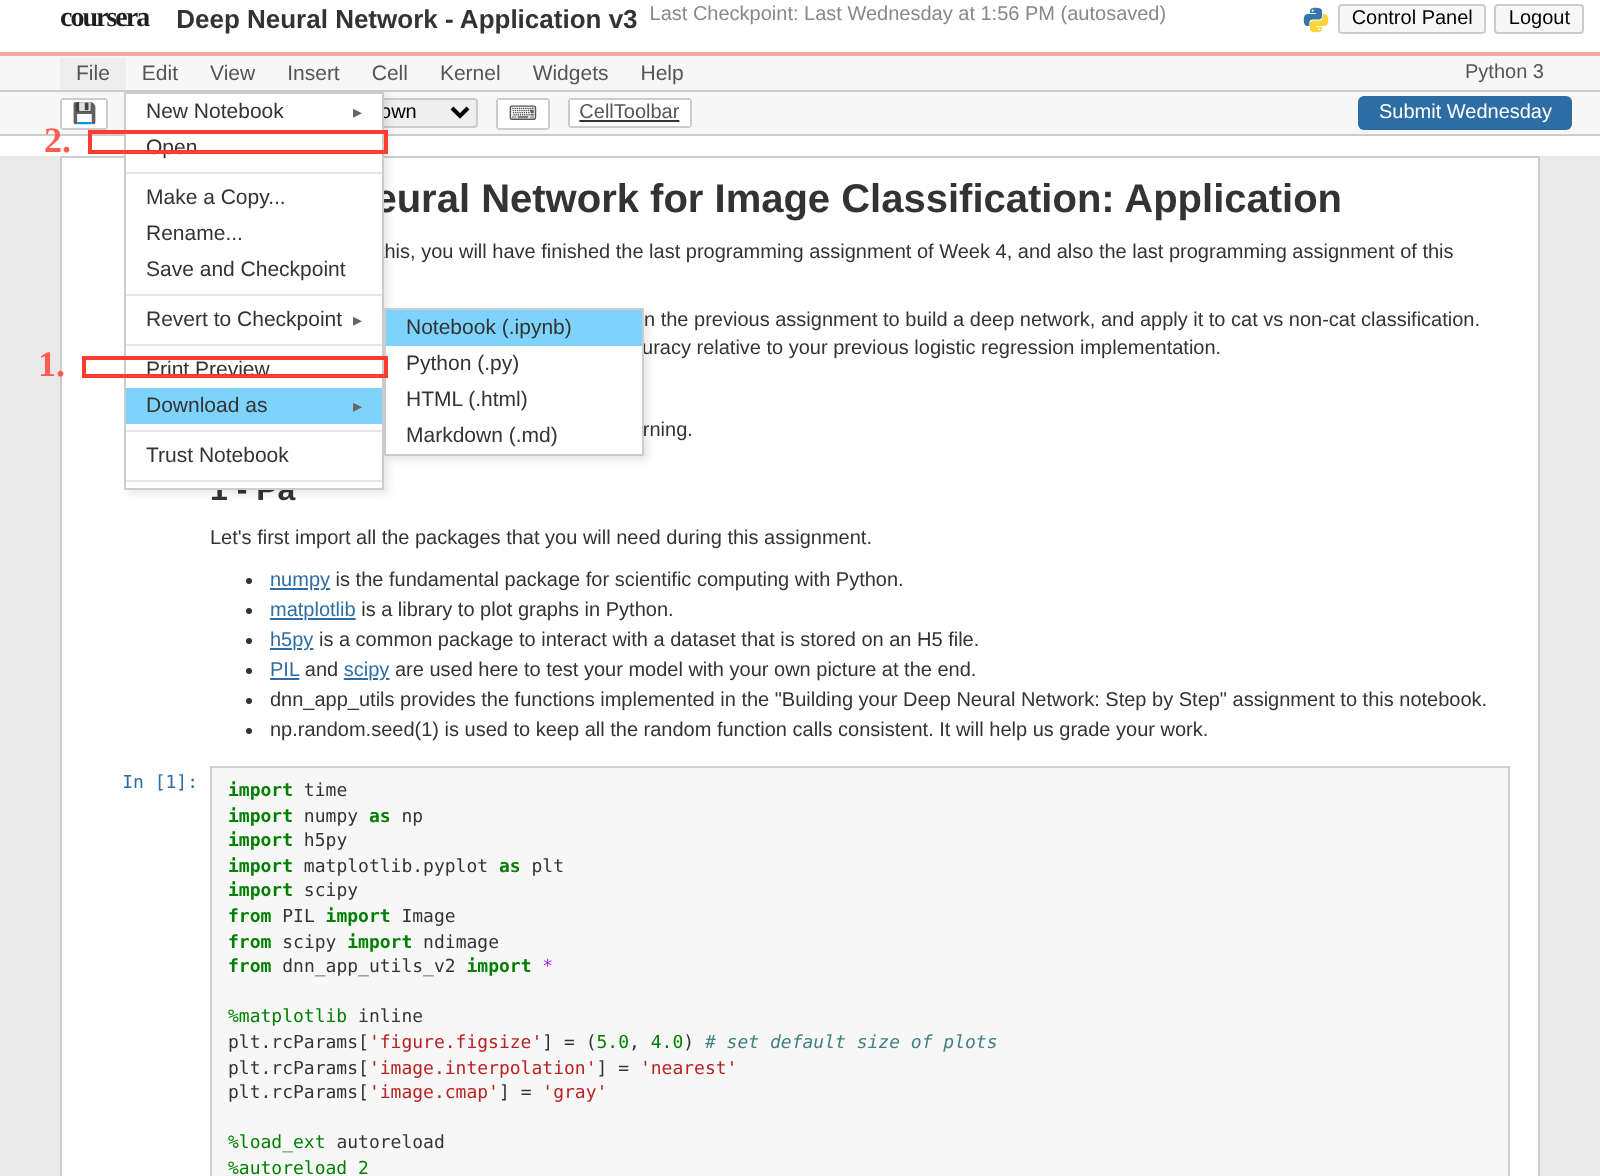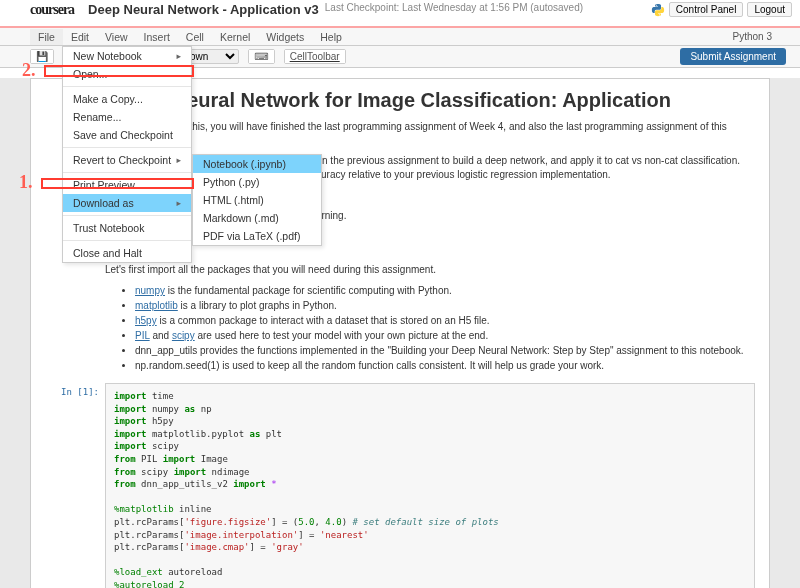--- a/index.html
+++ b/index.html
@@ -112,21 +112,21 @@
       <button class="tb-btn">⇧</button>
       <button class="tb-btn">⇩</button>
     </div>
   <select class="tb-select" style="margin-left:6px;"><option>Markdown</option></select>
   <div class="tb-group" style="margin-left:6px;">
       <button class="tb-btn">⌨</button>
     </div>
   <div class="tb-group" style="margin-left:6px;text-decoration:underline;">
       <button class="tb-btn">CellToolbar</button>
     </div>
-  <button class="submit">Submit Assignment</button>
+  <button class="submit">Submit Wednesday</button>
 </div>
 
 <div class="dropdown file-dd">
   <div class="dd-item">
       <span>New Notebook</span>
       <span class="dd-caret">▸</span>
     </div>
   <div class="dd-item">
       <span>Open...</span>
     </div>
@@ -151,40 +151,34 @@
     </div>
   <div class="dd-item hover">
       <span>Download as</span>
       <span class="dd-caret">▸</span>
     </div>
   <div class="dd-sep"></div>
   <div class="dd-item">
       <span>Trust Notebook</span>
     </div>
   <div class="dd-sep"></div>
-  <div class="dd-item">
-      <span>Close and Halt</span>
-    </div>
 </div>
 
 <div class="dropdown sub-dd">
   <div class="dd-item hover">
       <span>Notebook (.ipynb)</span>
     </div>
   <div class="dd-item">
       <span>Python (.py)</span>
     </div>
   <div class="dd-item">
       <span>HTML (.html)</span>
     </div>
   <div class="dd-item">
       <span>Markdown (.md)</span>
-    </div>
-  <div class="dd-item">
-      <span>PDF via LaTeX (.pdf)</span>
     </div>
 </div>
 
 <div class="anno-label anno-l1">2.</div>
 <div class="anno-box anno-1"></div>
 <div class="anno-label anno-l2">1.</div>
 <div class="anno-box anno-2"></div>
 
 <div class="page-bg">
   <div class="notebook">

